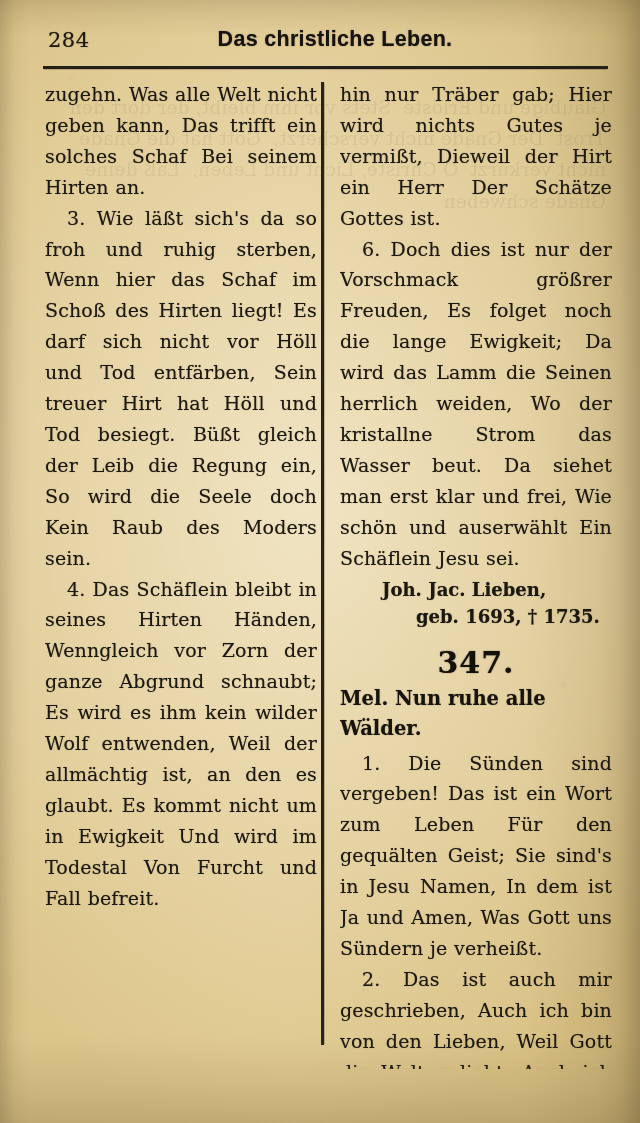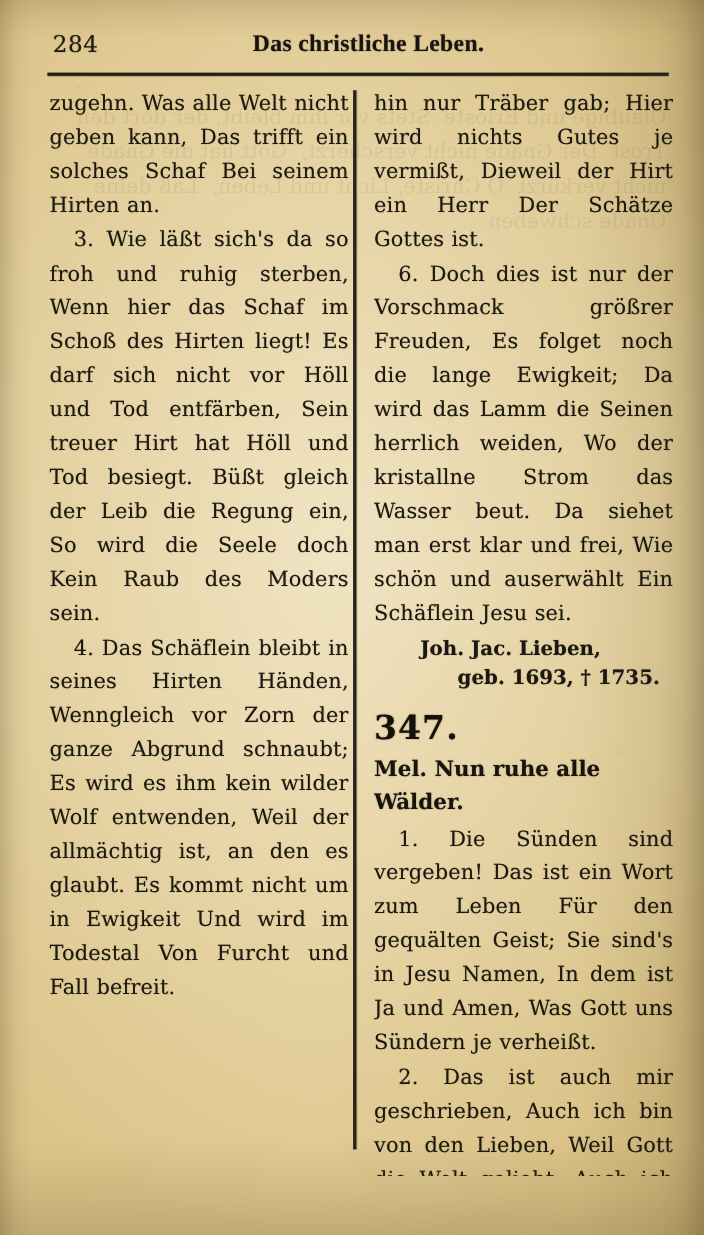--- a/index.html
+++ b/index.html
@@ -90,21 +90,21 @@
     font-weight: 400;
     font-size: 21px;
     color: #1d1a14;
     letter-spacing: .5px;
     text-shadow: 0 0 1.1px rgba(40,34,22,.55);
   }
   .running-title {
     position: absolute;
     left: 0; right: 0; top: -1px;
     text-align: center;
-    font-family: Liberation Serif, serif;
+    font-family: Liberation Sans, sans-serif;
     font-weight: 700;
     font-size: 21.5px;
     color: #17140f;
     letter-spacing: .3px;
     text-shadow: 0 0 1.2px rgba(40,34,22,.6);
     padding-left: 30px;
   }
   .rule {
     position: absolute;
     left: 43px;
@@ -165,21 +165,21 @@
     line-height: 27px;
     color: #1b1810;
     font-weight: 700;
     text-shadow: 0 0 1px rgba(45,38,24,.55);
     margin: 2px 0 0 0;
   }
   .attrib .line1 { display: block; padding-left: 42px; }
   .attrib .line2 { display: block; padding-left: 76px; font-weight: 700; }
 
   .hymn-number {
-    text-align: left;
+    text-align: center;
     font-family: "DejaVu Serif", serif;
     font-weight: 700;
     font-size: 30px;
     line-height: 34px;
     color: #141109;
     letter-spacing: 1px;
     margin: 16px 0 4px 0;
     text-shadow: 0 0 1.4px rgba(35,28,16,.6);
   }
   .melody {

